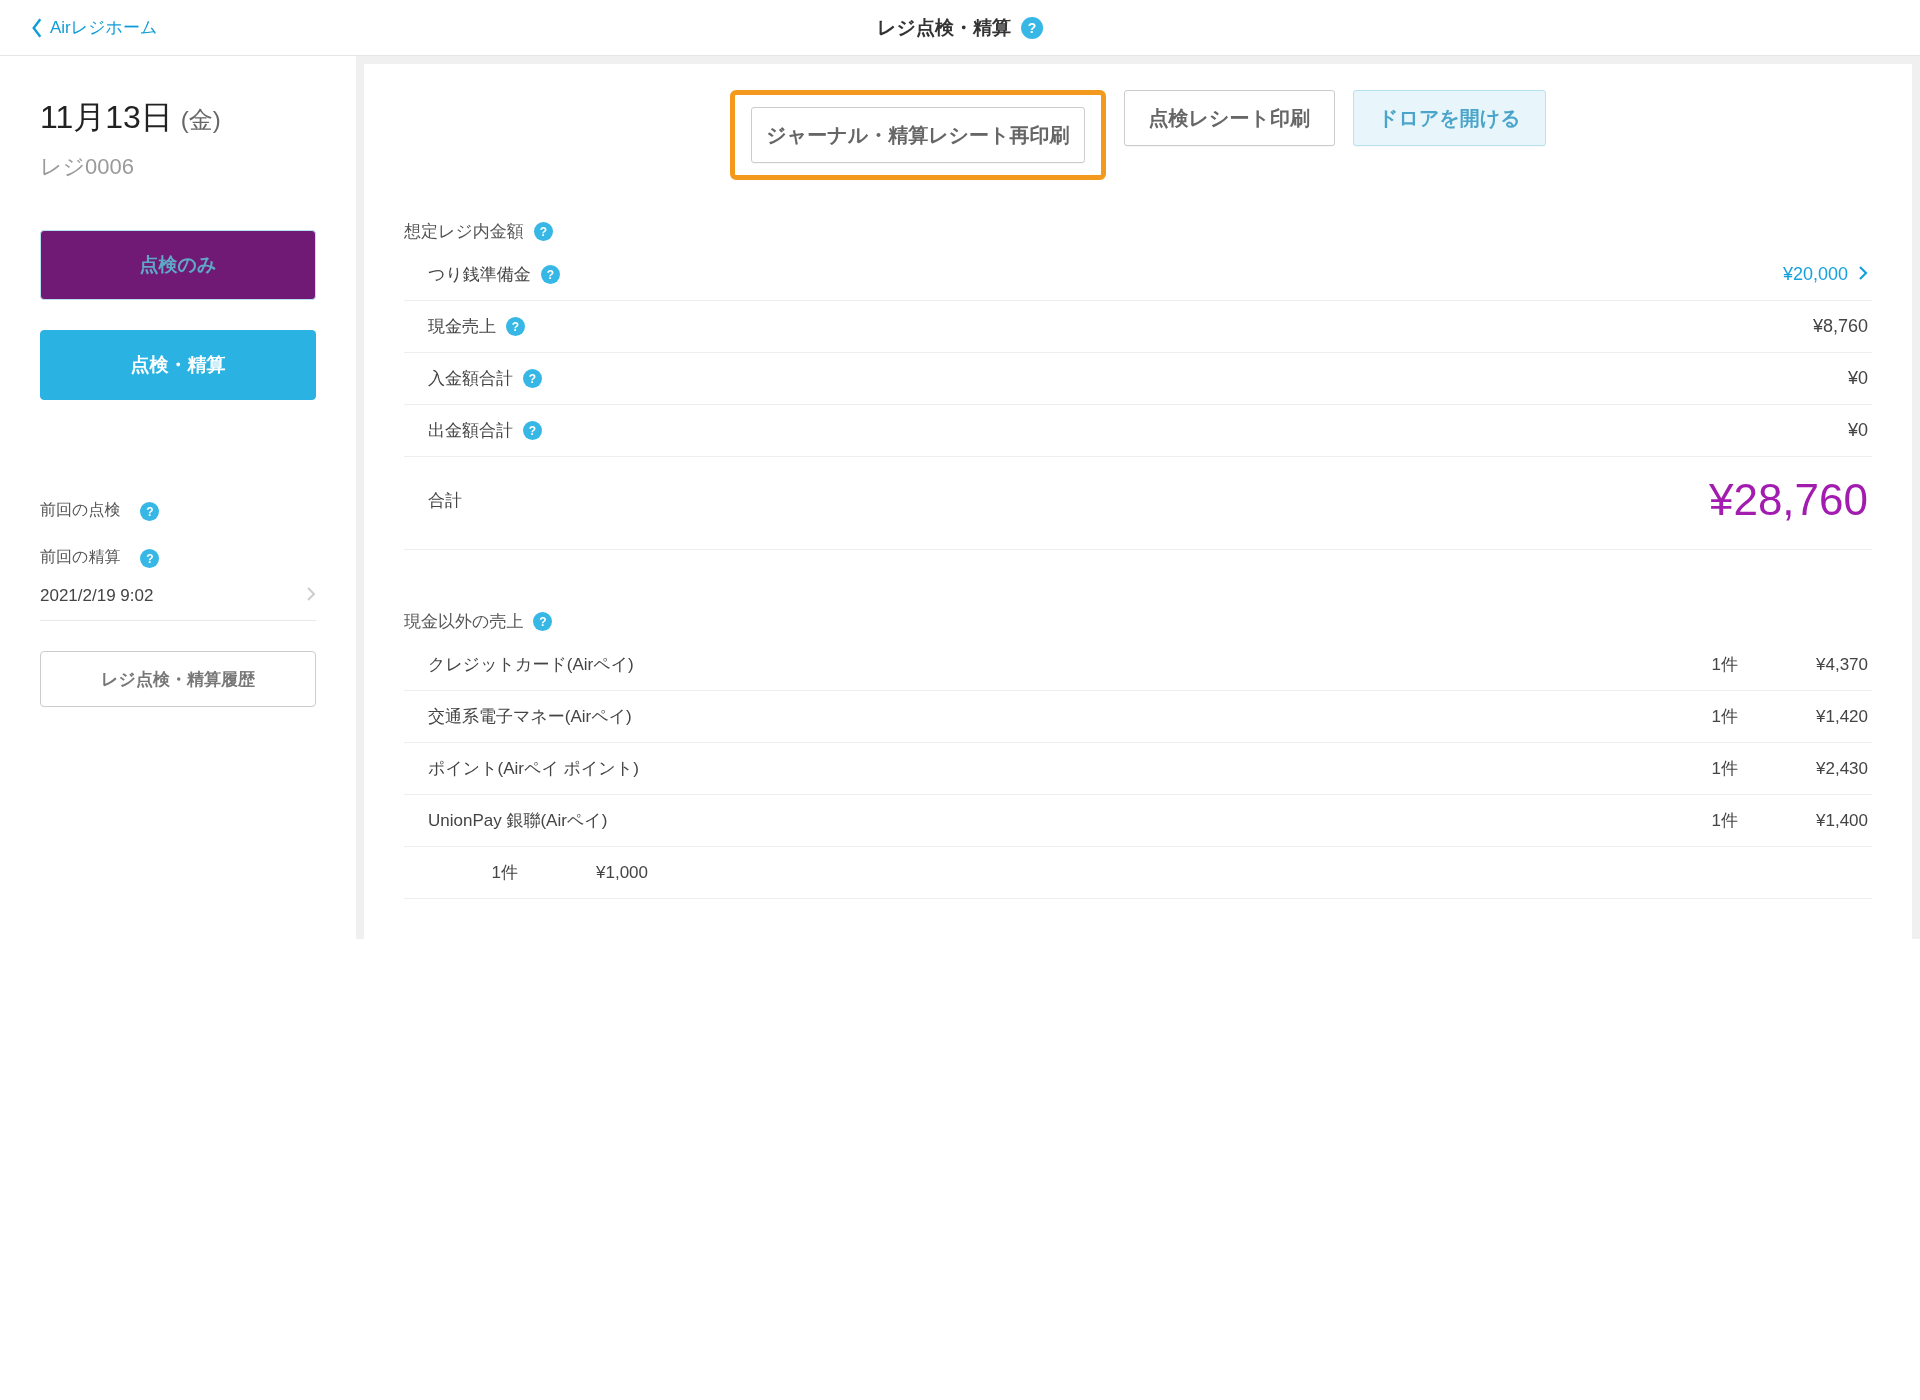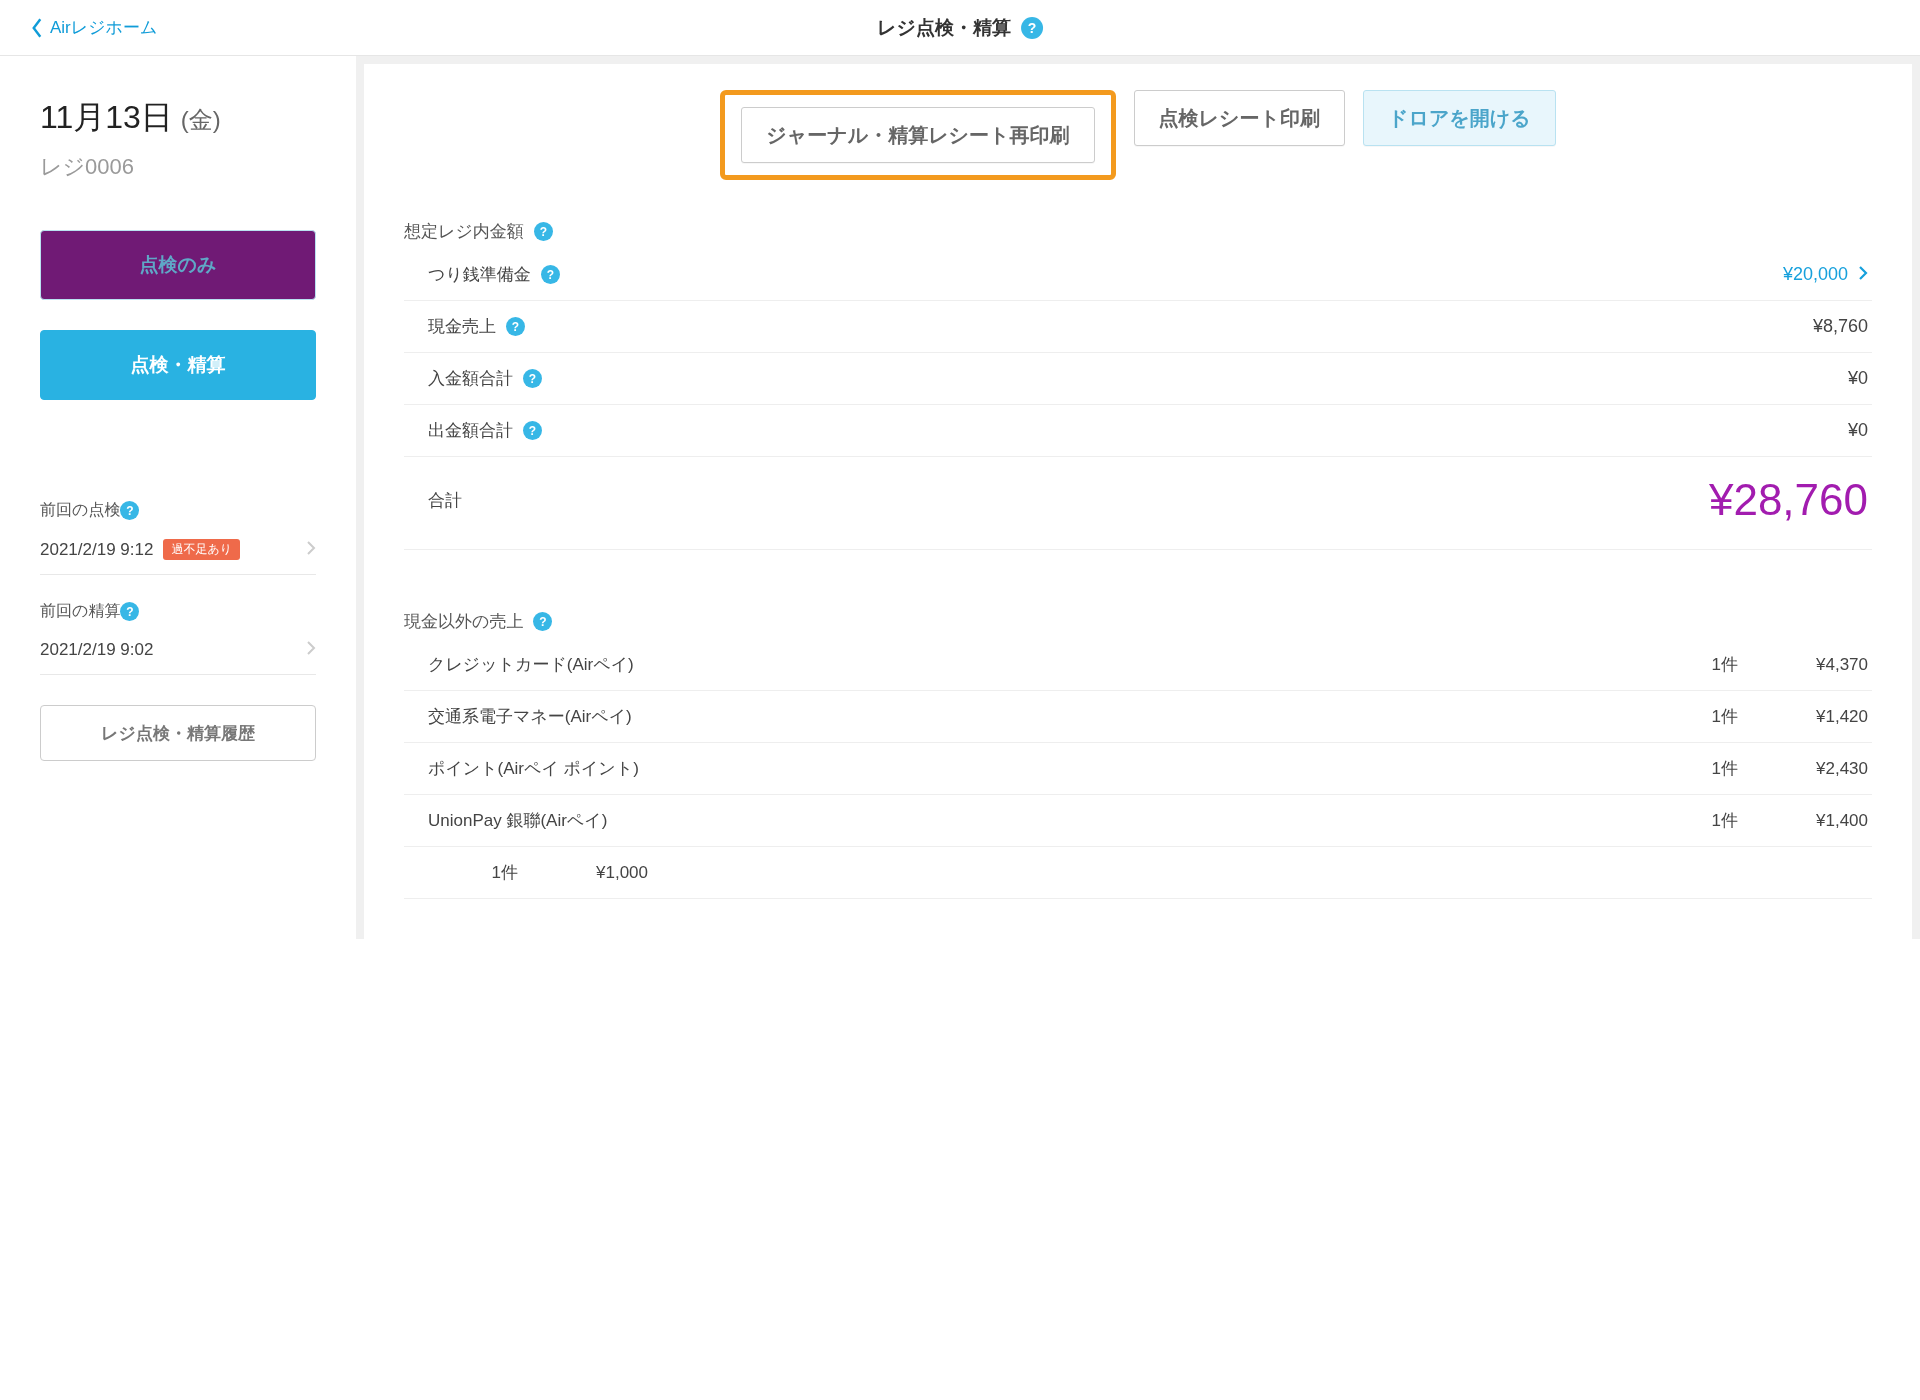--- a/index.html
+++ b/index.html
@@ -88,21 +88,21 @@
       margin-top: 30px;
       background: #fff;
       border: 1px solid #ccc;
       color: #777;
       height: 56px;
       font-size: 17px;
       font-weight: 600;
     }
 
     .side-section { margin-top: 100px; }
-    .side-label { display: flex; align-items: center; gap: 0; font-size: 16px; color: #555; margin-bottom: 4px; font-weight: 500;}
+    .side-label { display: flex; align-items: flex-end; gap: 20px; font-size: 16px; color: #555; margin-bottom: 4px; font-weight: 500;}
     .side-row {
       display: flex;
       align-items: center;
       justify-content: space-between;
       padding: 14px 0;
       border-bottom: 1px solid #e8e8e8;
       cursor: pointer;
     }
     .side-row .left { display: flex; align-items: center; gap: 10px; font-size: 17px; color: #444; }
     .side-row .chev { color: #ccc; }
@@ -139,21 +139,21 @@
       border: 1px solid #ccc;
       background: #fff;
       color: #666;
       font-size: 20px;
       font-weight: 600;
       border-radius: 3px;
       padding: 0 24px;
       cursor: pointer;
       box-shadow: 0 1px 0 rgba(0,0,0,0.03);
     }
-    .tb-btn.wide { padding: 0 24px; }
+    .tb-btn.wide { padding: 0 14px; }
     .tb-btn.accent {
       background: #e8f6fc;
       border-color: #b9e2f1;
       color: #4ba5ca;
     }
     .highlight {
       border: 5px solid #f39a1e;
       border-radius: 6px;
       padding: 12px 16px;
       display: inline-flex;
@@ -232,31 +232,20 @@
     </div>
     <div class="side-btn btn-settle">
       <span>点検・精算</span>
     </div>
 
     <div class="side-section">
       <div class="side-label">
         <span>前回の点検</span>
         <span class="help-icon small">?</span>
       </div>
-      <div class="side-row">
-        <div class="left">
-          <span>2021/2/19 9:12</span>
-          <span class="badge">過不足あり</span>
-        </div>
-        <span class="chev">
-          <svg width="10" height="16" viewBox="0 0 10 16" fill="none" stroke="#ccc" stroke-width="2">
-              <polyline points="2,2 8,8 2,14"></polyline>
-            </svg>
-        </span>
-      </div>
 
       <div class="side-label" style="margin-top:26px">
         <span>前回の精算</span>
         <span class="help-icon small">?</span>
       </div>
       <div class="side-row">
         <div class="left">
           <span>2021/2/19 9:02</span>
         </div>
         <span class="chev">

